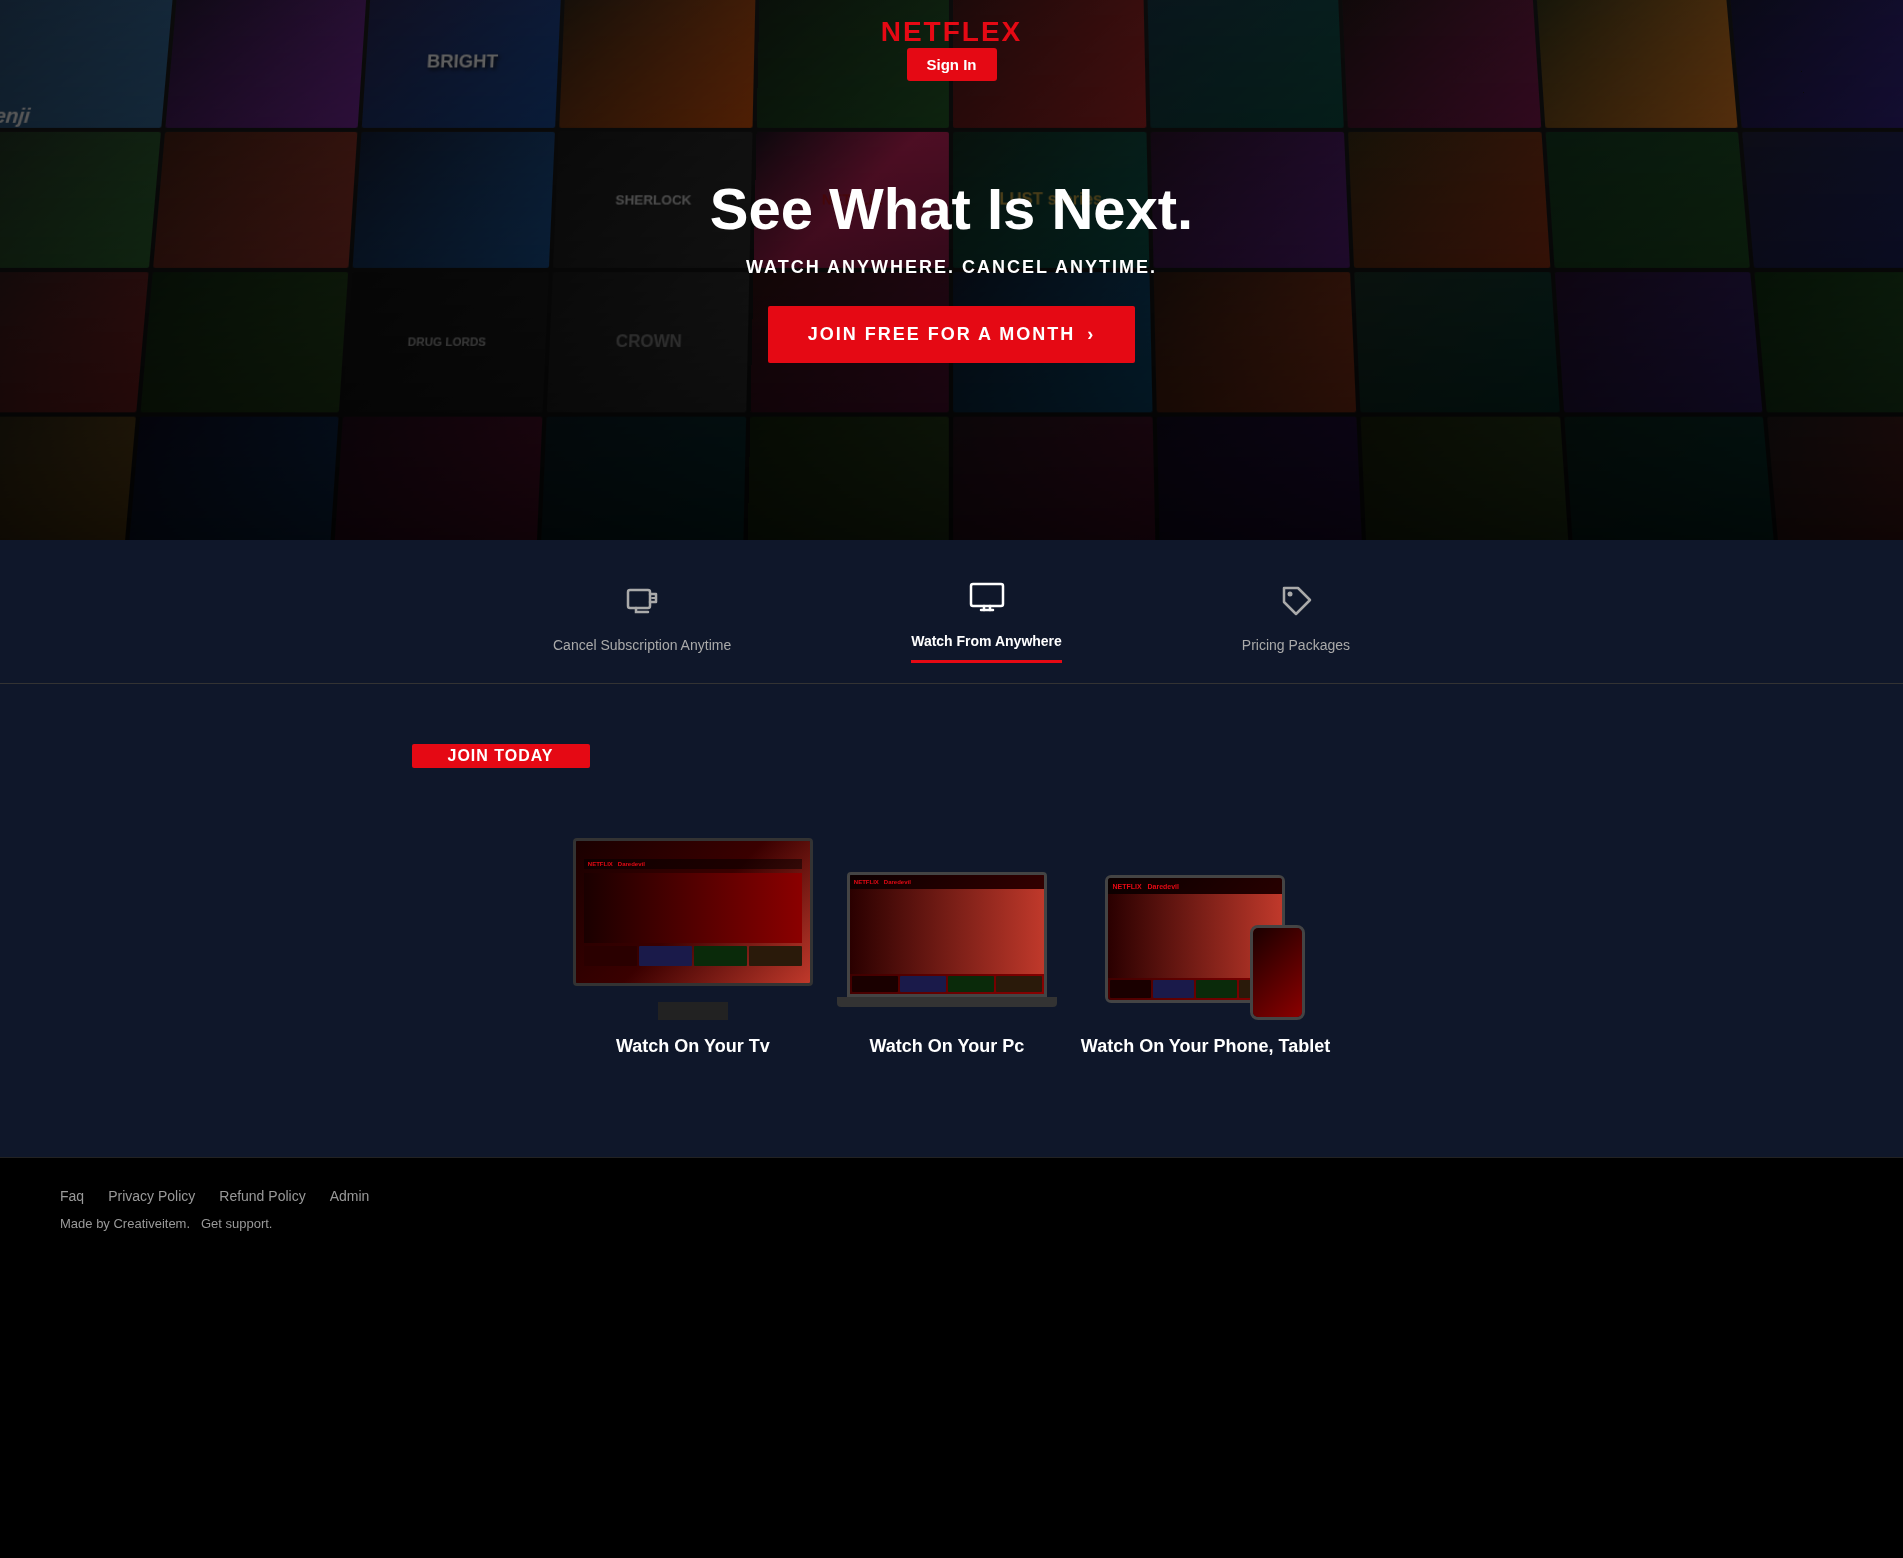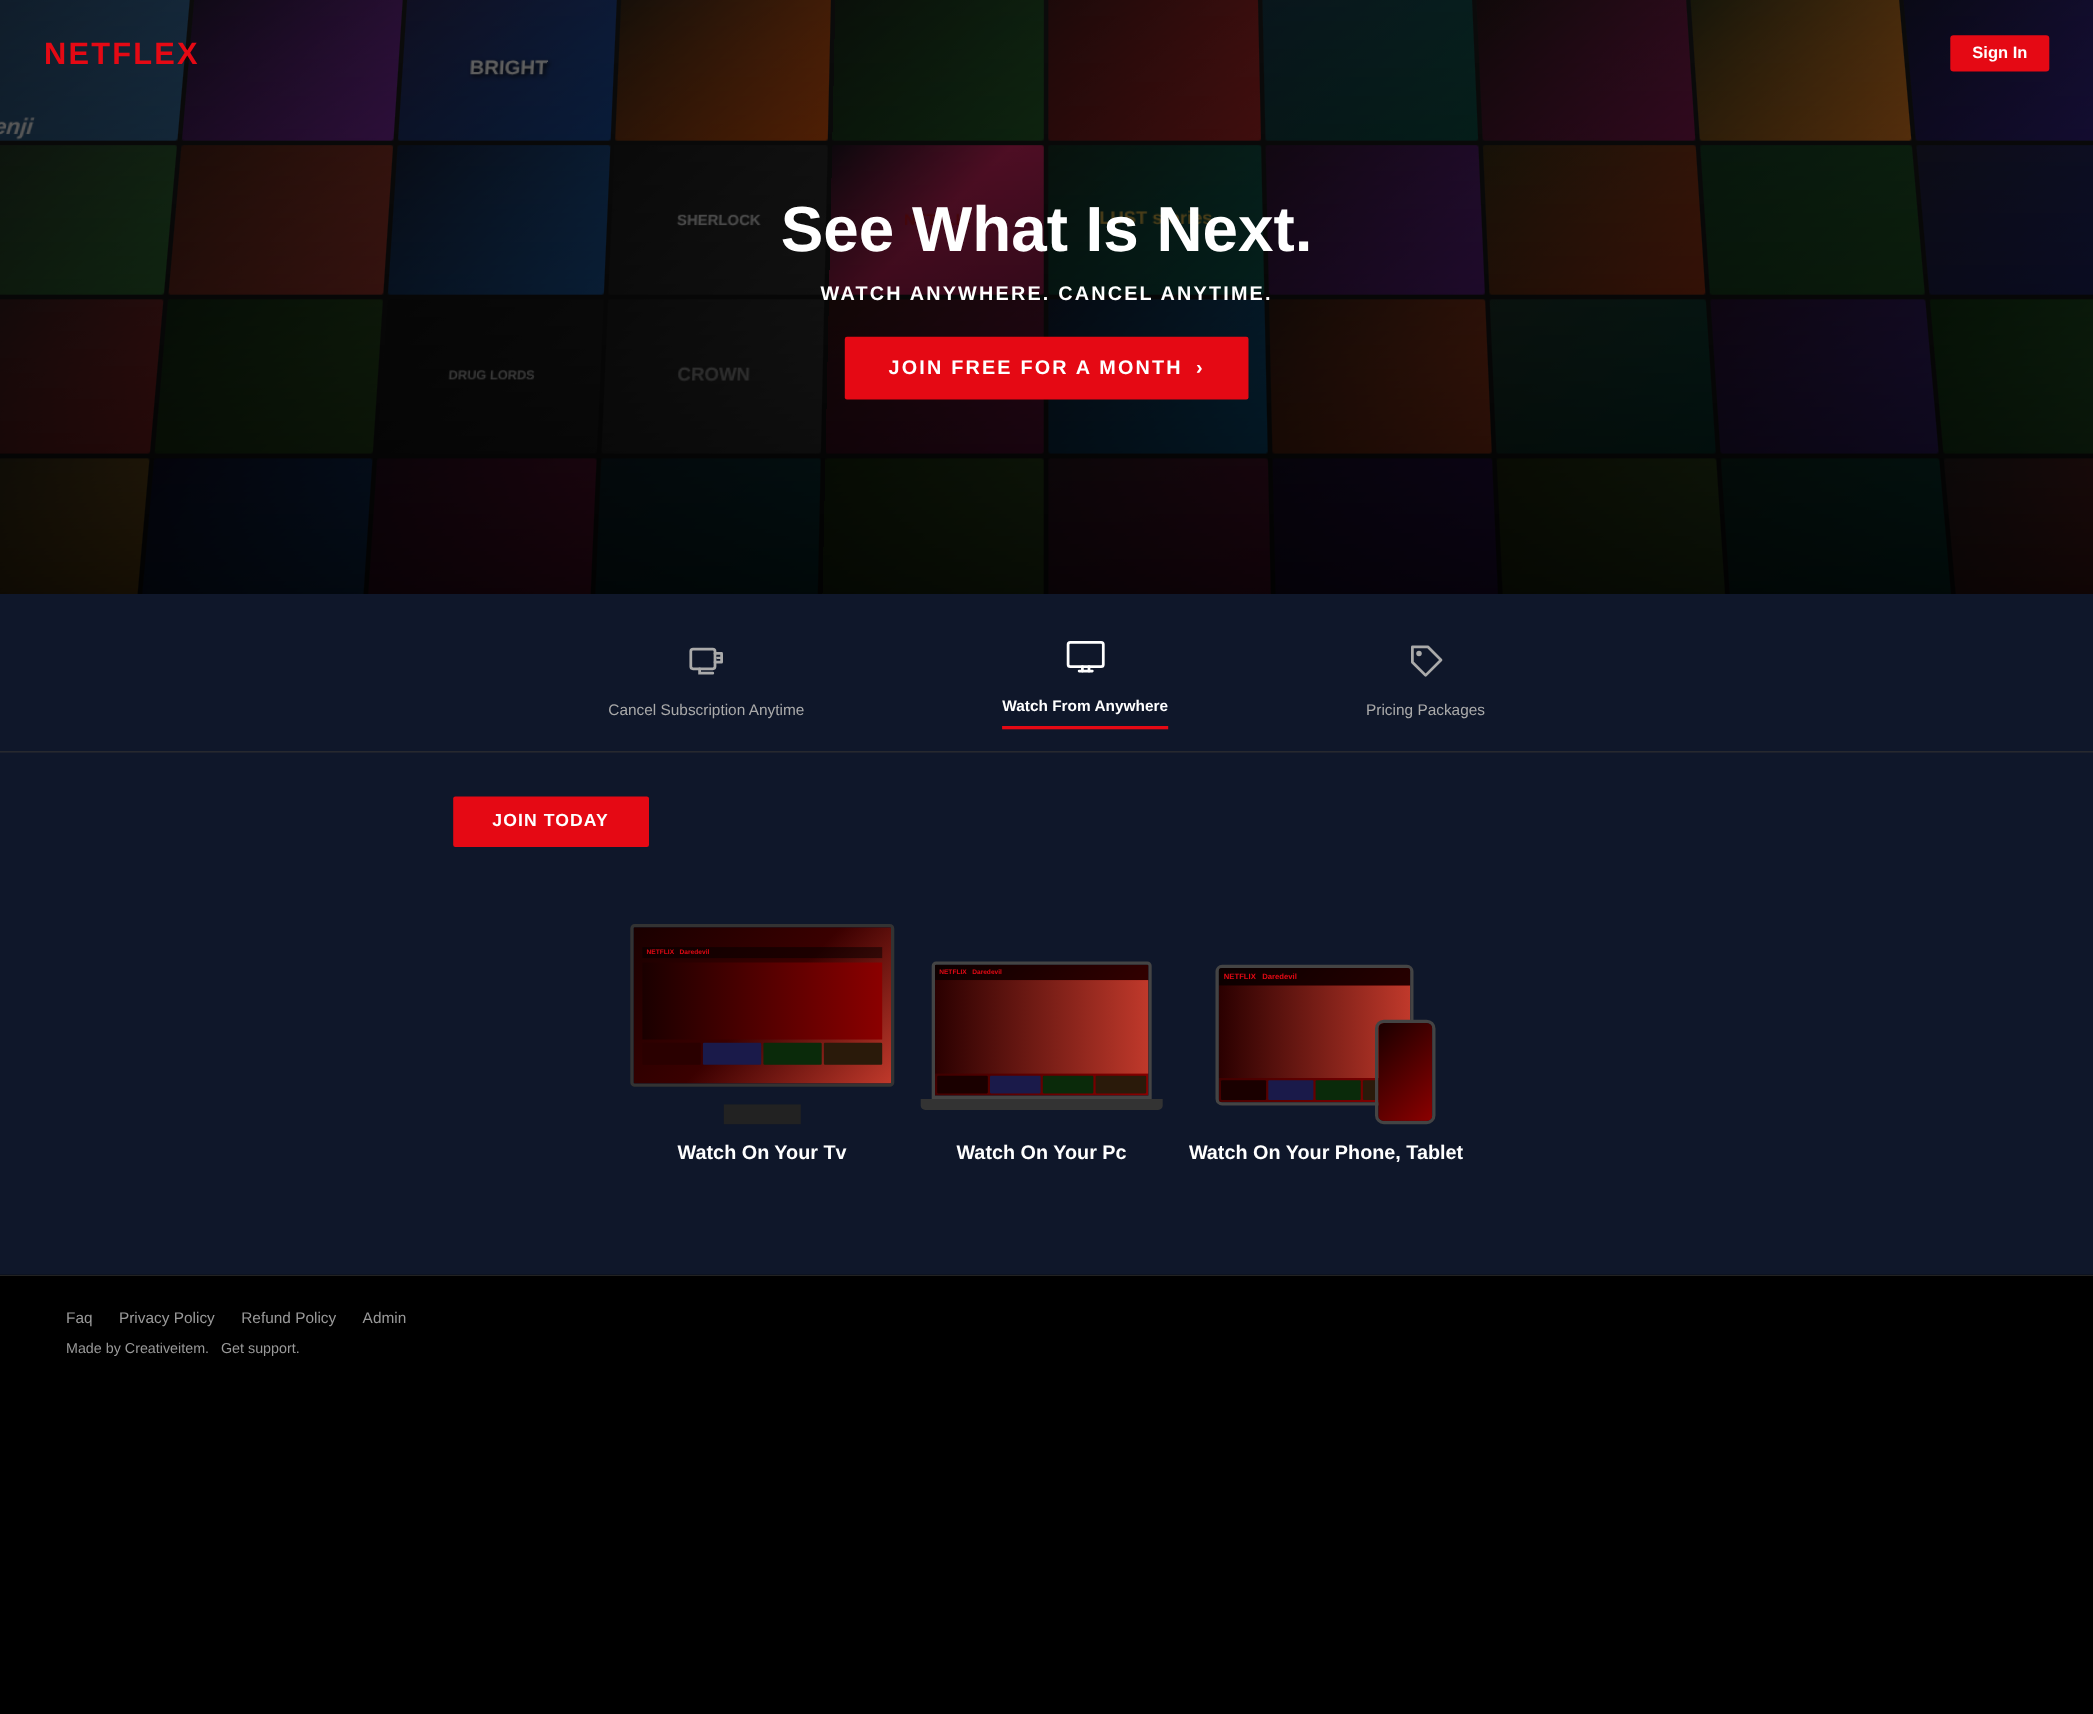--- a/index.html
+++ b/index.html
@@ -6,26 +6,27 @@
     body {
       background: #000;
       color: #fff;
       font-family: Arial, Helvetica, sans-serif;
       min-width: 1903px;
     }
 
     
     .header {
       position: absolute;
-      top: 16px; left: 0; right: 0;
+      top: 0; left: 0; right: 0;
       z-index: 10;
       display: flex;
       justify-content: space-between;
       align-items: center;
       padding: 16px 40px;
+      flex-direction: column;
     }
     .logo {
       font-size: 28px;
       font-weight: 900;
       color: #E50914;
       letter-spacing: 2px;
     }
     .sign-in-btn {
       background: #E50914;
       color: #fff;
@@ -210,27 +211,28 @@
     .feature-description {
       font-size: 22px;
       font-weight: 500;
       color: #fff;
       max-width: 600px;
     }
     .join-today-btn {
       background: #E50914;
       color: #fff;
       border: none;
-      padding: 14px 36px;
+      padding: 3px 36px;
       font-size: 16px;
       font-weight: bold;
       letter-spacing: 1px;
       cursor: pointer;
       text-transform: uppercase;
       border-radius: 2px;
+      margin-top: 20px;
     }
 
     
     .devices-row {
       display: flex;
       justify-content: center;
       gap: 24px;
       align-items: flex-end;
       padding: 20px 0 40px 0;
     }

